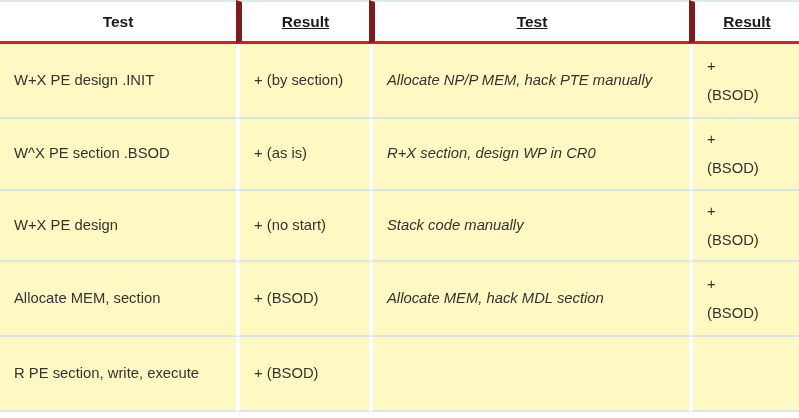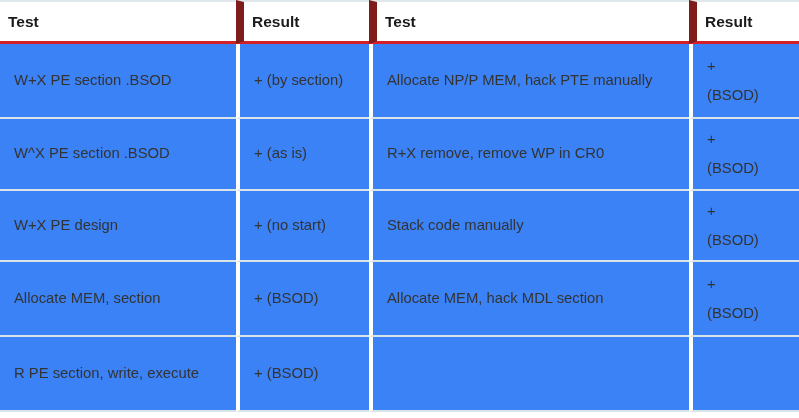--- a/index.html
+++ b/index.html
@@ -32,55 +32,56 @@
   col.c4 { width: 110px; }
 
   
   table.results thead th {
     height: 44px;
     padding: 0 8px;
     margin: 0;
     font-size: 15.5px;
     font-weight: bold;
     color: #1a1a1a;
-    text-align: left;
+    text-align: center;
     vertical-align: middle;
     background: #ffffff;
     border-top: 2px solid #dfe9ec;
     border-bottom: 3px solid #d42027;
     box-sizing: border-box;
   }
   
   table.results thead th + th {
-    border-left: 8px solid #7f1d1d;
+    border-left: 6px solid #7f1d1d;
+    text-decoration: underline;
   }
 
   
   table.results tbody td {
     font-size: 14.8px;
     line-height: 1.72;
     color: #333333;
     text-align: left;
     vertical-align: middle;
-    background: #3b82f6;
+    background: #fef9c3;
     border-bottom: 2px solid #d8e4e8;
     box-sizing: border-box;
     padding: 6px 10px 6px 14px;
   }
   table.results tbody td + td {
     border-left: 4px solid #ffffff;
   }
   table.results tbody tr:last-child td {
     border-bottom: 2px solid #d8e4e8;
   }
 
   
   td.col-test1   { padding-left: 14px; }
   td.col-res1    { padding-left: 16px; }
-  td.col-test2   { padding-left: 11px; }
+  td.col-test2   { padding-left: 11px; font-style: italic; }
   
   td.col-res2 {
     padding-left: 8px;
     padding-right: 4px;
     vertical-align: middle;
   }
   td.col-res2 .wrapres {
     display: block;
     max-width: 52px;
     line-height: 1.95;
@@ -111,32 +112,32 @@
         <th>Test</th>
         <th>Result</th>
         <th>Test</th>
         <th>Result</th>
       </tr>
     </thead>
 
     <tbody>
 
       <tr class="rowh-1">
-        <td class="col-test1">W+X PE section .BSOD</td>
+        <td class="col-test1">W+X PE design .INIT</td>
         <td class="col-res1">+ (by section)</td>
         <td class="col-test2">Allocate NP/P MEM, hack PTE manually</td>
         <td class="col-res2">
             <span class="wrapres">+ (BSOD)</span>
           </td>
       </tr>
 
       <tr class="rowh-2">
         <td class="col-test1">W^X PE section .BSOD</td>
         <td class="col-res1">+ (as is)</td>
-        <td class="col-test2">R+X remove, remove WP in CR0</td>
+        <td class="col-test2">R+X section, design WP in CR0</td>
         <td class="col-res2">
             <span class="wrapres">+ (BSOD)</span>
           </td>
       </tr>
 
       <tr class="rowh-3">
         <td class="col-test1">W+X PE design</td>
         <td class="col-res1">+ (no start)</td>
         <td class="col-test2">Stack code manually</td>
         <td class="col-res2">

